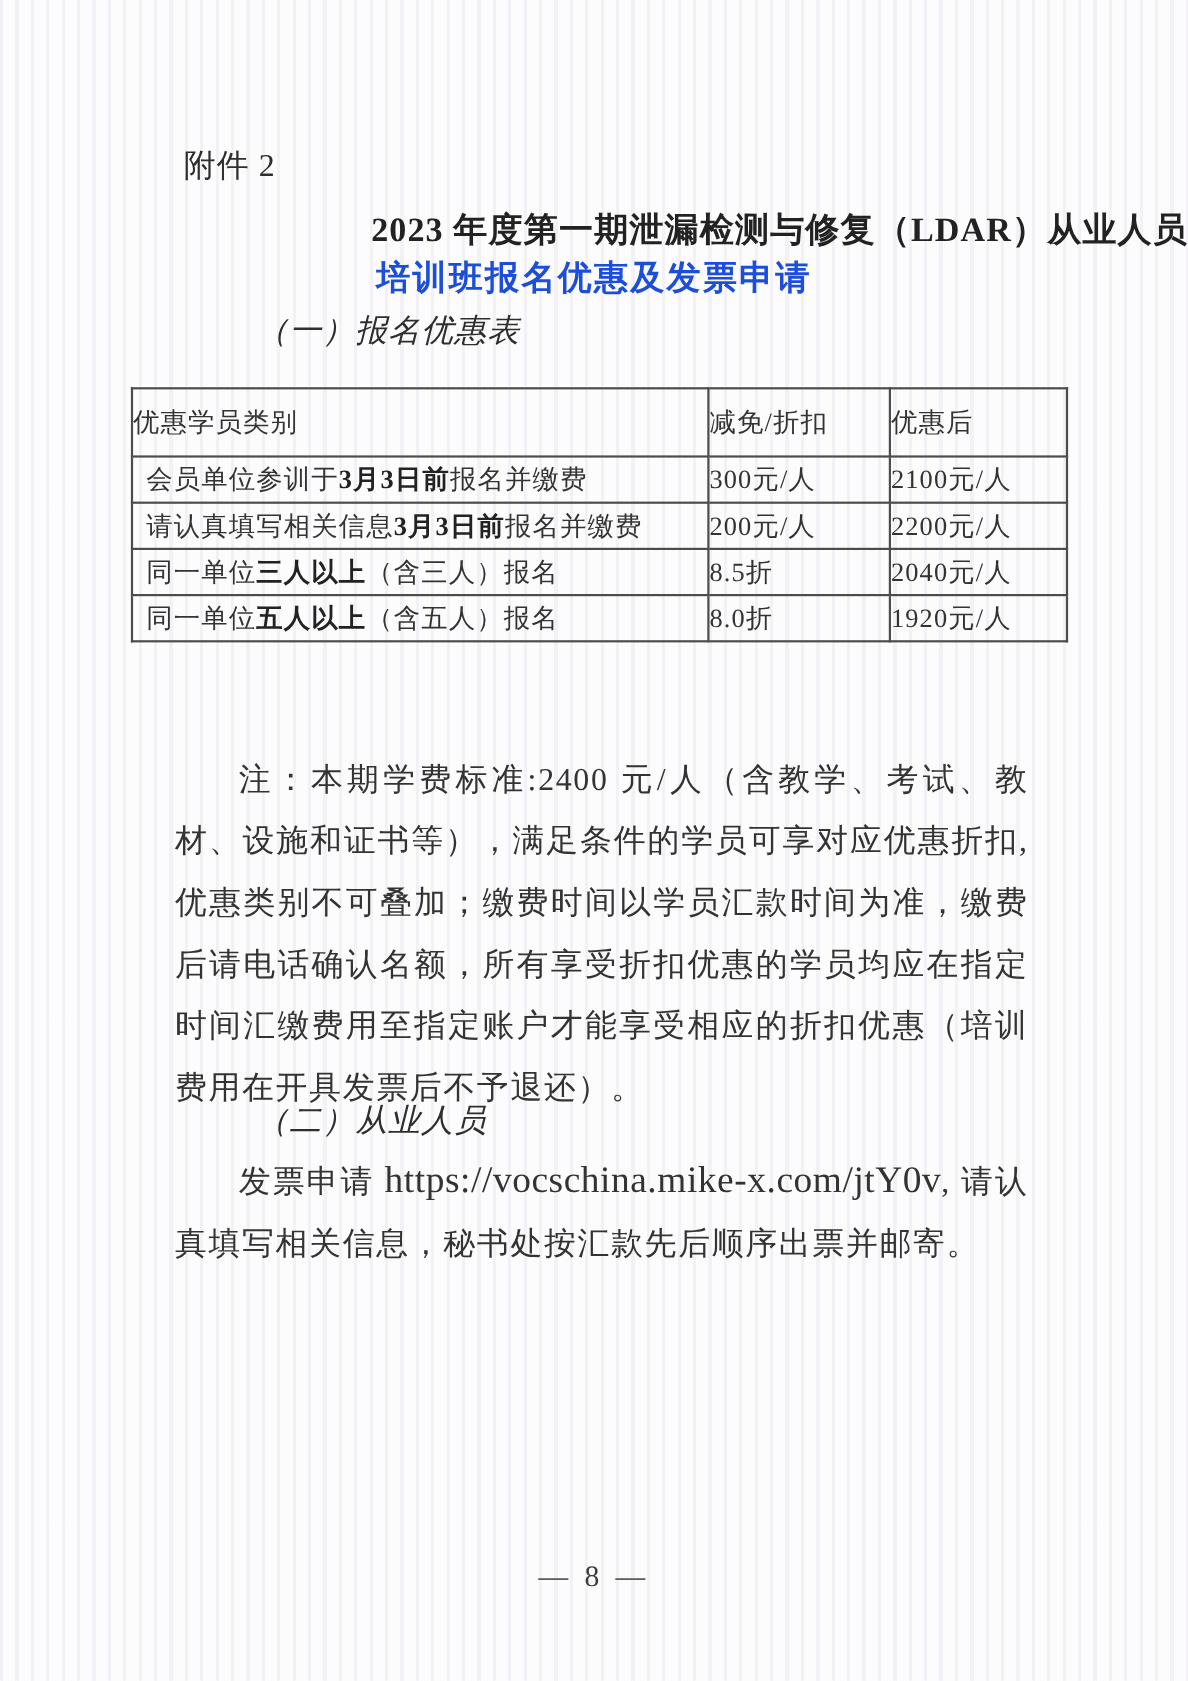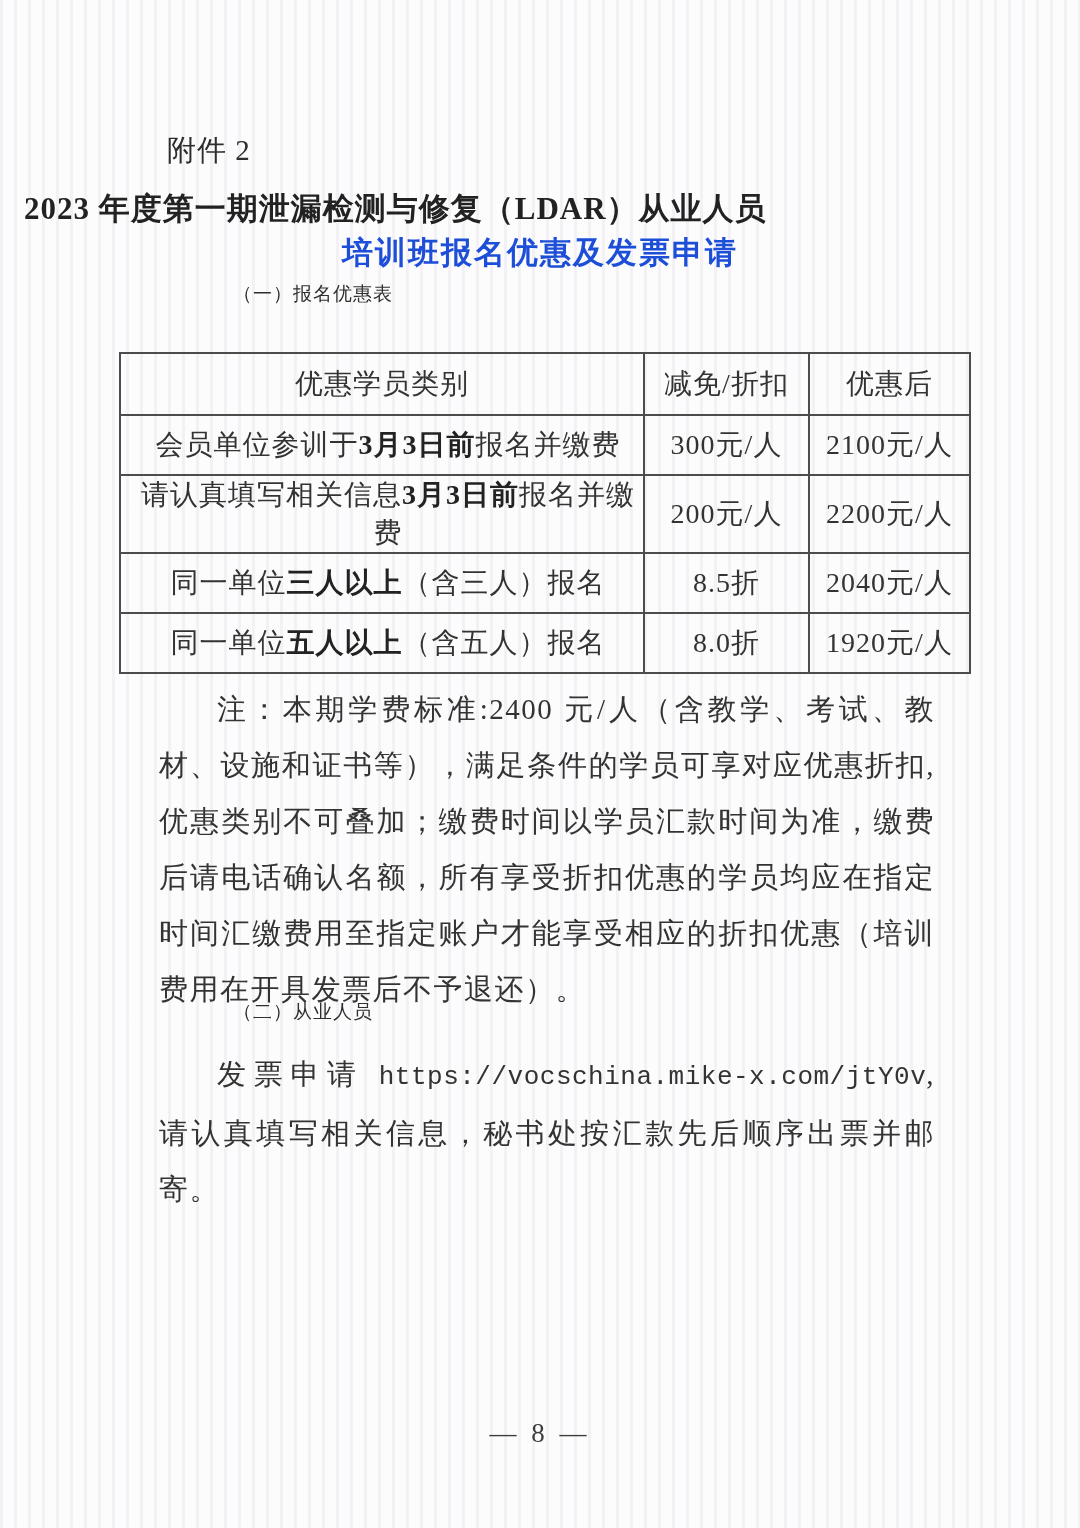--- a/index.html
+++ b/index.html
@@ -14,58 +14,58 @@
       rgba(255,255,255,0) 3px, rgba(255,255,255,0) 14px);
     overflow:hidden;
   }
   .abs { position:absolute; }
   .attachment {
     top:131px; left:167px;
     font-size:29px; letter-spacing:1px;
   }
   .title-line1 {
     top:188px; left:0; width:100%;
-    text-align:left; font-size:31px; font-weight:bold; color:#222;
+    text-align:right; font-size:31px; font-weight:bold; color:#222;
     letter-spacing:1px;
     padding-left:24px;
   }
   .title-line2 {
     top:232px; left:0; width:100%;
     text-align:center; font-size:31px; font-weight:bold; color:#1d4ed8;
     letter-spacing:2px;
   }
-  .section-heading { font-size:19px; letter-spacing:1px; }
+  .section-heading { font-size:29px; letter-spacing:1px;font-style:italic; }
   .heading-1 { top:281px; left:233px; }
   .heading-2 { top:999px; left:233px; }
 
   table.discount {
     top:352px; left:119px; width:850px;
     border-collapse:collapse; table-layout:fixed;
   }
   table.discount th, table.discount td {
     border:2px solid #4c4c4c;
-    font-size:28px; font-weight:normal;
+    font-size:24px; font-weight:normal;
     letter-spacing:1px; color:#333;
-    text-align:center; vertical-align:middle;
+    text-align:left; vertical-align:middle;
   }
   table.discount th { height:62px; }
-  table.discount td { height:60px; }
+  table.discount td { height:42px; }
   td.cat { text-align:left; padding-left:12px; letter-spacing:1.5px; }
   .seg-bold { font-weight:bold; color:#222; }
 
   .para {
     font-size:29px; line-height:56px;
     text-align:justify; text-indent:2em;
     letter-spacing:1.5px; color:#333;
   }
   .note-para { top:681px; left:159px; width:776px; }
   .invoice-para { top:1046px; left:159px; width:776px; }
   .url {
-    font-family:Liberation Mono, monospace;
-    font-size:26px; letter-spacing:0.5px;
+    font-family:Liberation Serif, serif;
+    font-size:34px; letter-spacing:0.5px;
   }
   .footer {
     top:1418px; left:0; width:100%;
     text-align:center; font-size:27px; color:#3d3d3d;
     letter-spacing:4px;
   }
 </style>
 </head>
 <body>
 

